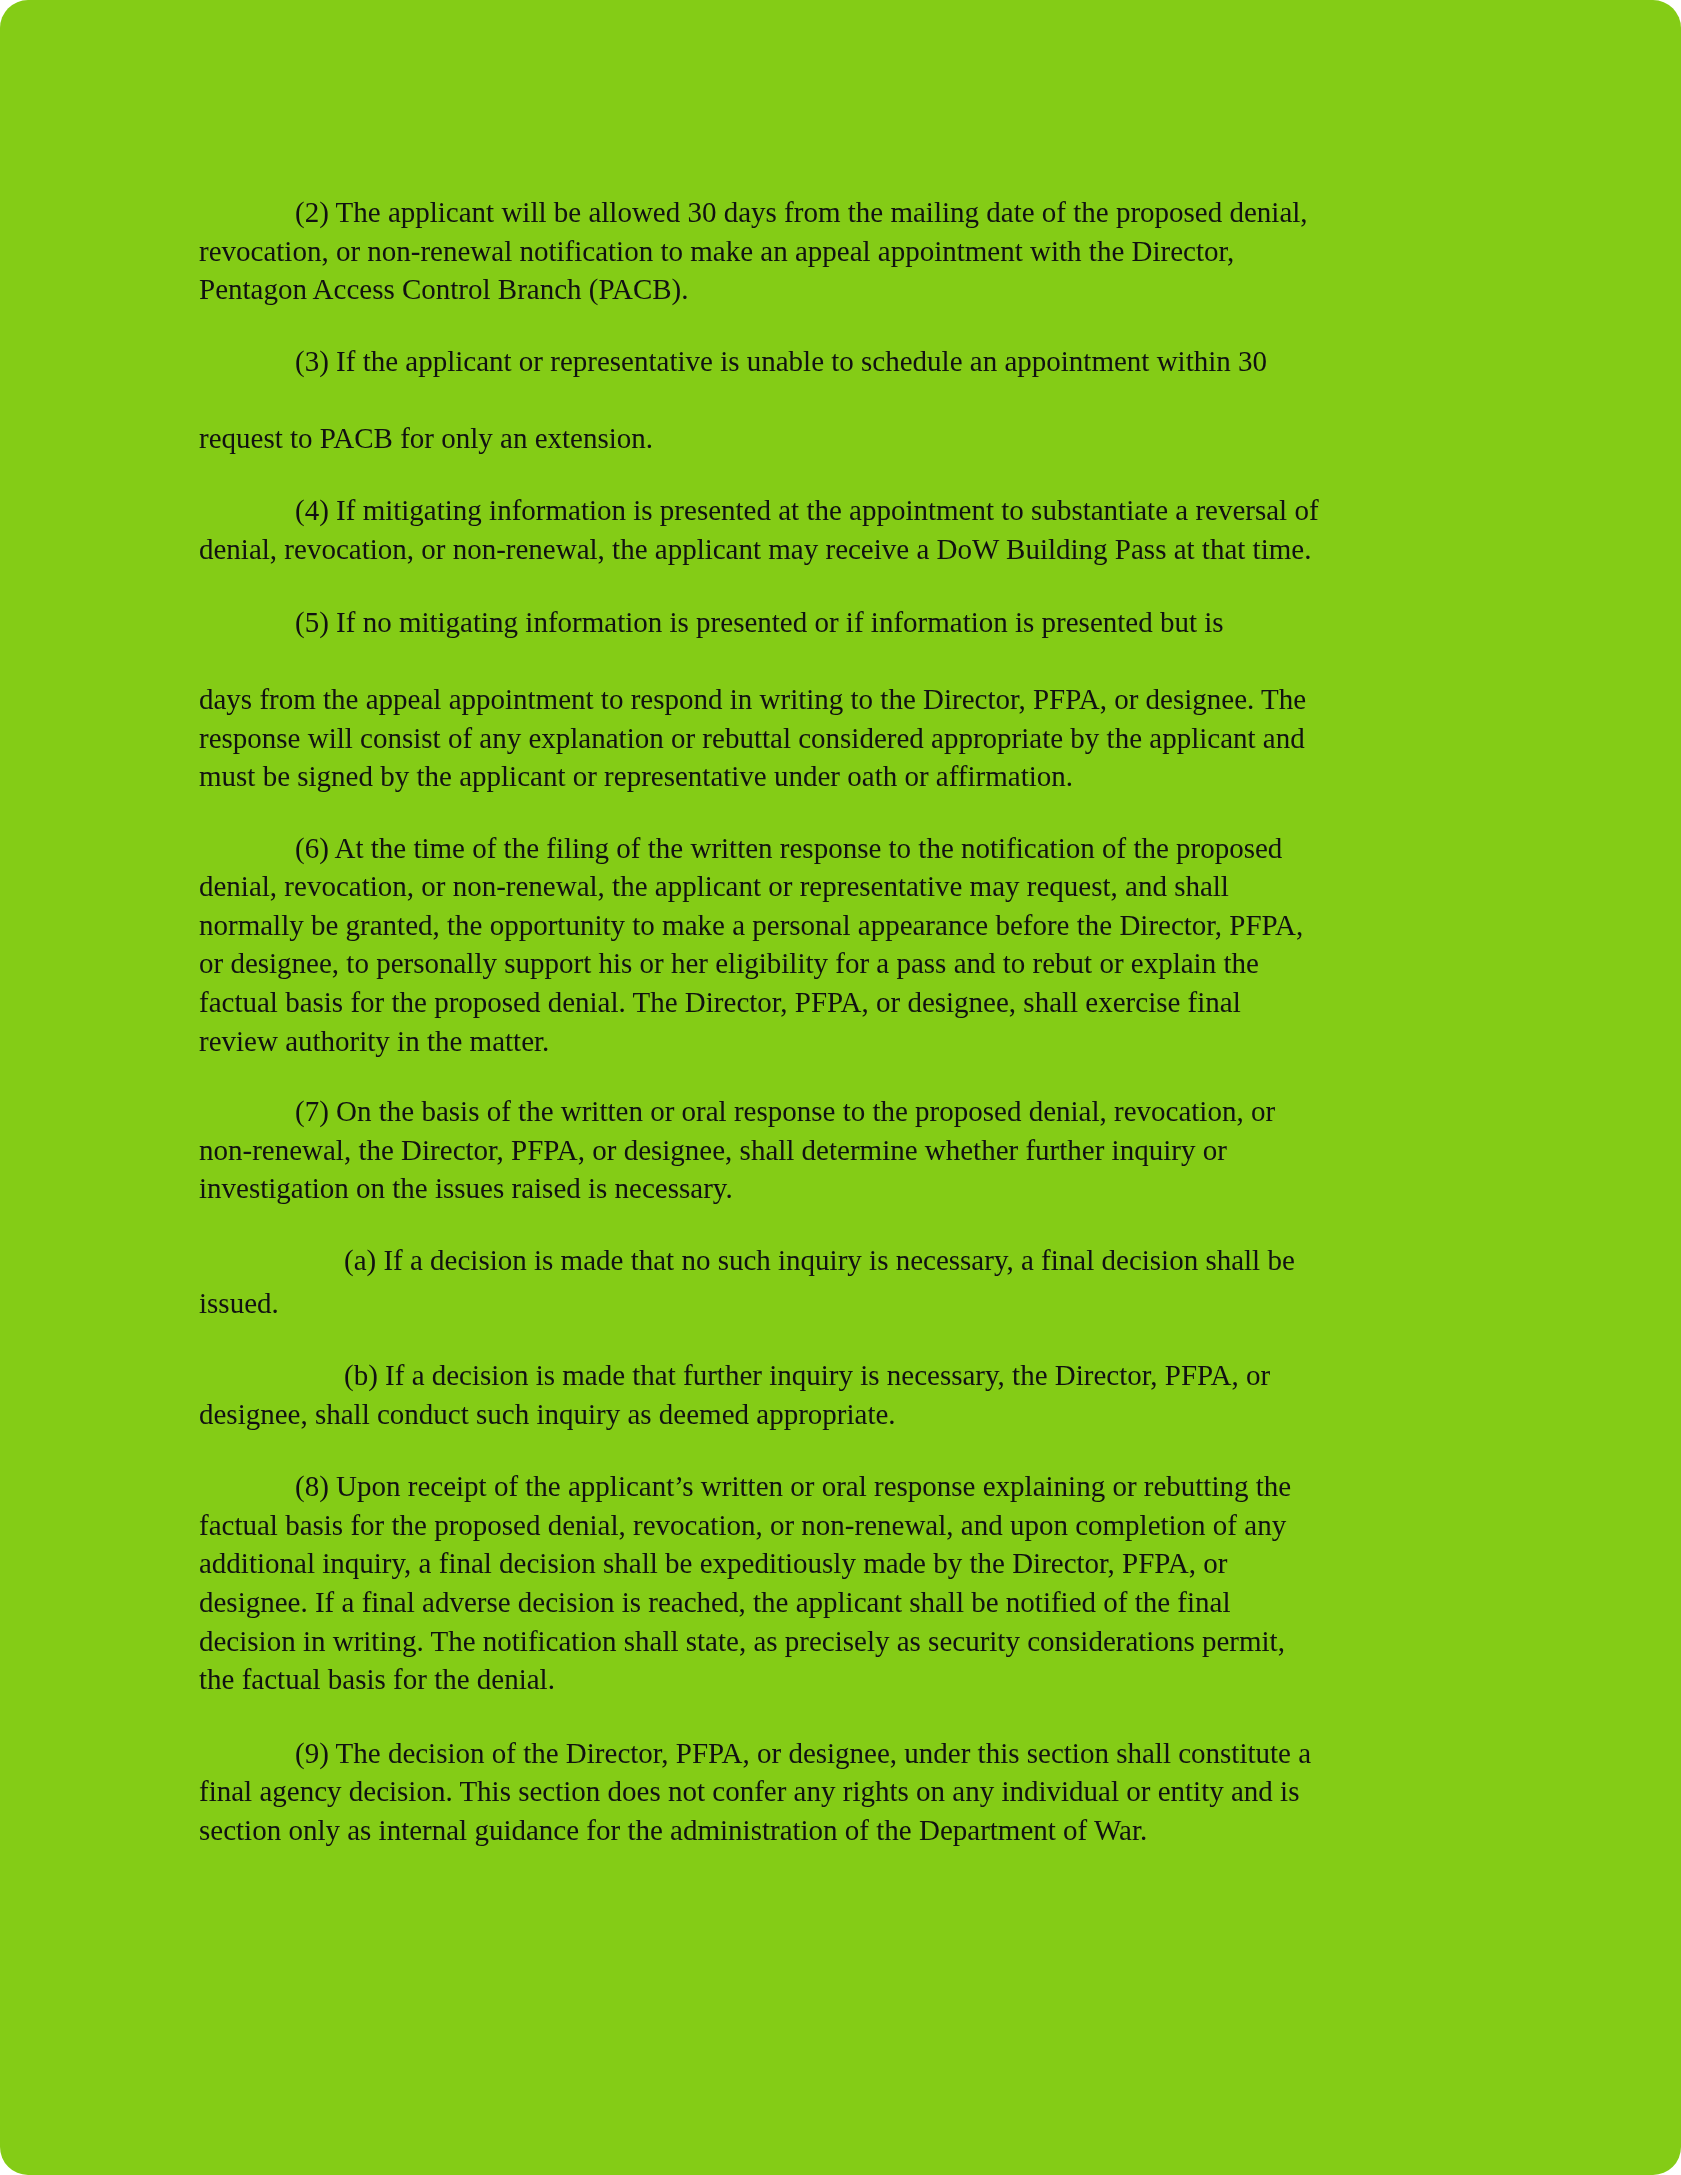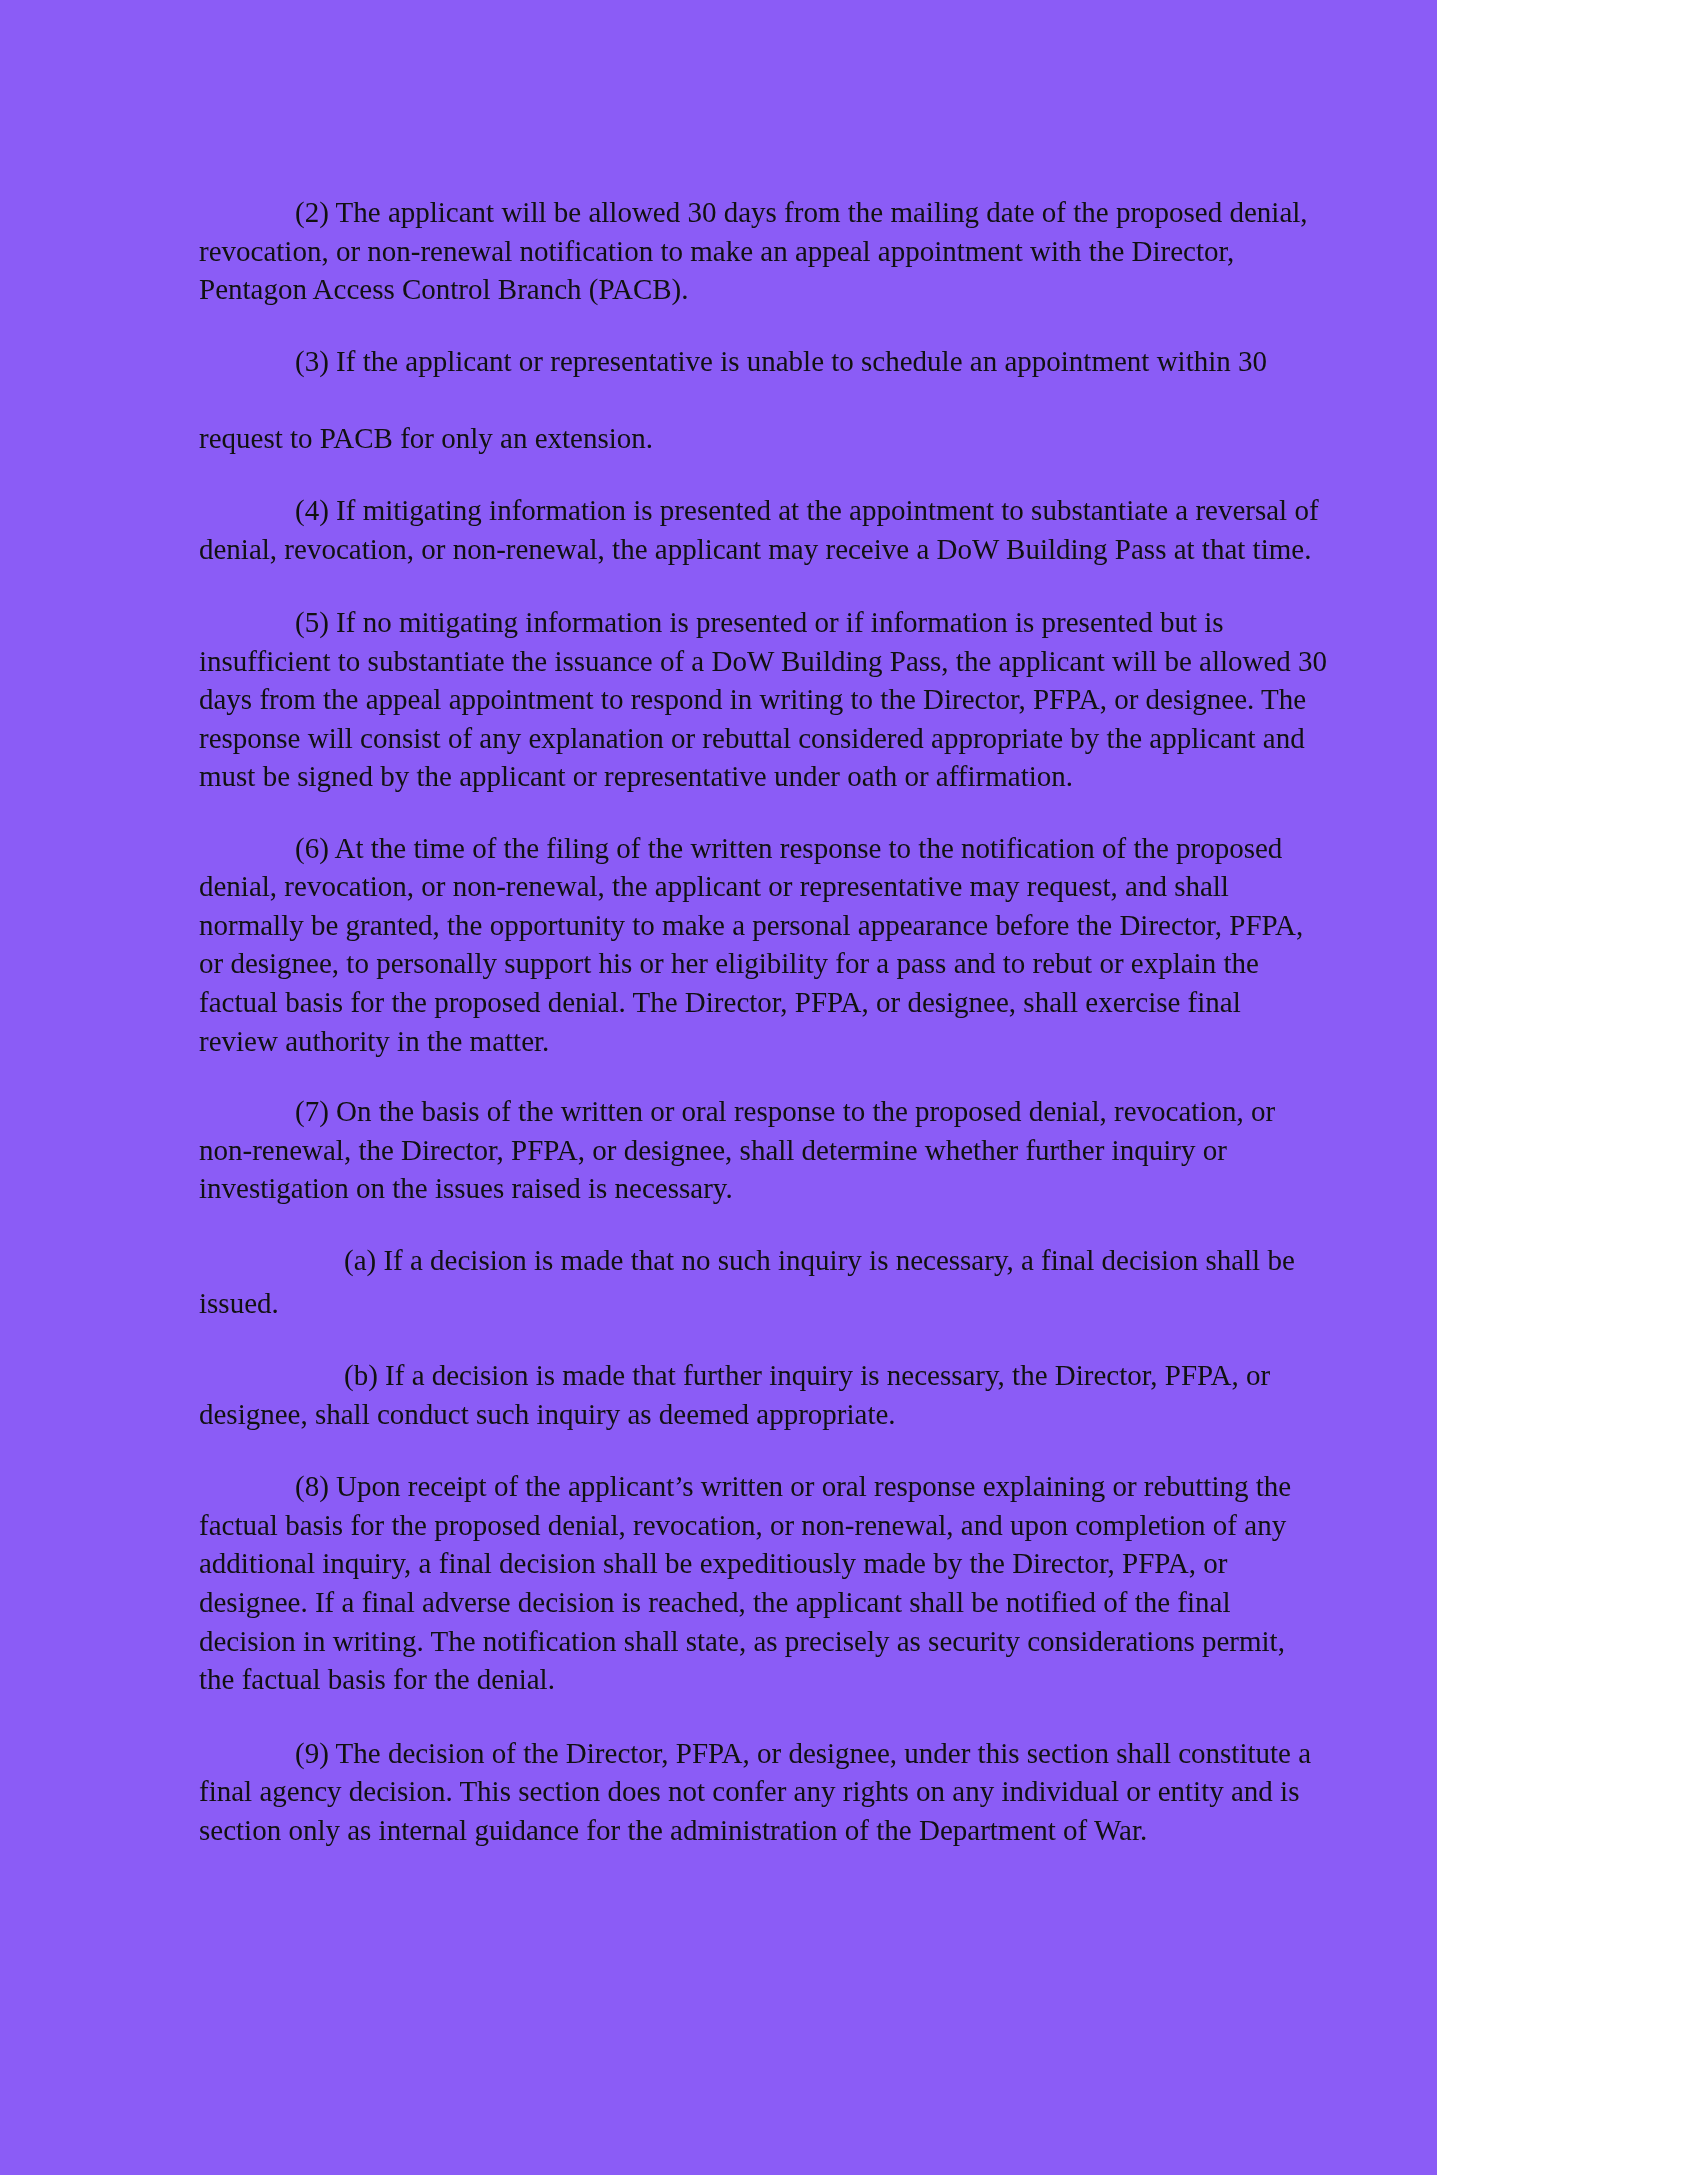--- a/index.html
+++ b/index.html
@@ -1,17 +1,17 @@
 <!DOCTYPE html>
 <html><head>
 <meta charset="utf-8">
 <style>
   html, body { margin:0; padding:0; background:#fff; }
   body { width:1681px; height:2175px; position:relative; overflow:hidden; }
-  .page { position:absolute; left:0; top:0; width:1437px; height:2175px; background:#8b5cf6; }
+  .page { position:absolute; left:0; top:0; width:1681px; height:2175px; background:#84cc16;border-radius:28px; }
   .line {
     position:absolute;
     left:199px;
     font-family:"Liberation Serif", "DejaVu Serif", serif;
     font-size:29px;
     color:#111;
     white-space:nowrap;
     line-height:36px;
   }
   .ind1 { left:295px; }
@@ -26,21 +26,20 @@
   <div class="line" style="top:233px">revocation, or non-renewal notification to make an appeal appointment with the Director,</div>
   <div class="line" style="top:271px">Pentagon Access Control Branch (PACB).</div>
 
   <div class="line ind1" style="top:343px">(3)  If the applicant or representative is unable to schedule an appointment within 30</div>
   <div class="line" style="top:420px">request to PACB for only an extension.</div>
 
   <div class="line ind1" style="top:492px">(4)  If mitigating information is presented at the appointment to substantiate a reversal of</div>
   <div class="line" style="top:531px">denial, revocation, or non-renewal, the applicant may receive a DoW Building Pass at that time.</div>
 
   <div class="line ind1" style="top:604px">(5)  If no mitigating information is presented or if information is presented but is</div>
-  <div class="line" style="top:643px">insufficient to substantiate the issuance of a DoW Building Pass, the applicant will be allowed 30</div>
   <div class="line" style="top:681px">days from the appeal appointment to respond in writing to the Director, PFPA, or designee.  The</div>
   <div class="line" style="top:720px">response will consist of any explanation or rebuttal considered appropriate by the applicant and</div>
   <div class="line" style="top:758px">must be signed by the applicant or representative under oath or affirmation.</div>
 
   <div class="line ind1" style="top:830px">(6)  At the time of the filing of the written response to the notification of the proposed</div>
   <div class="line" style="top:868px">denial, revocation, or non-renewal, the applicant or representative may request, and shall</div>
   <div class="line" style="top:945px">or designee, to personally support his or her eligibility for a pass and to rebut or explain the</div>
   <div class="line" style="top:907px">normally be granted, the opportunity to make a personal appearance before the Director, PFPA,</div>
   <div class="line" style="top:984px">factual basis for the proposed denial.  The Director, PFPA, or designee, shall exercise final</div>
   <div class="line" style="top:1023px">review authority in the matter.</div>

